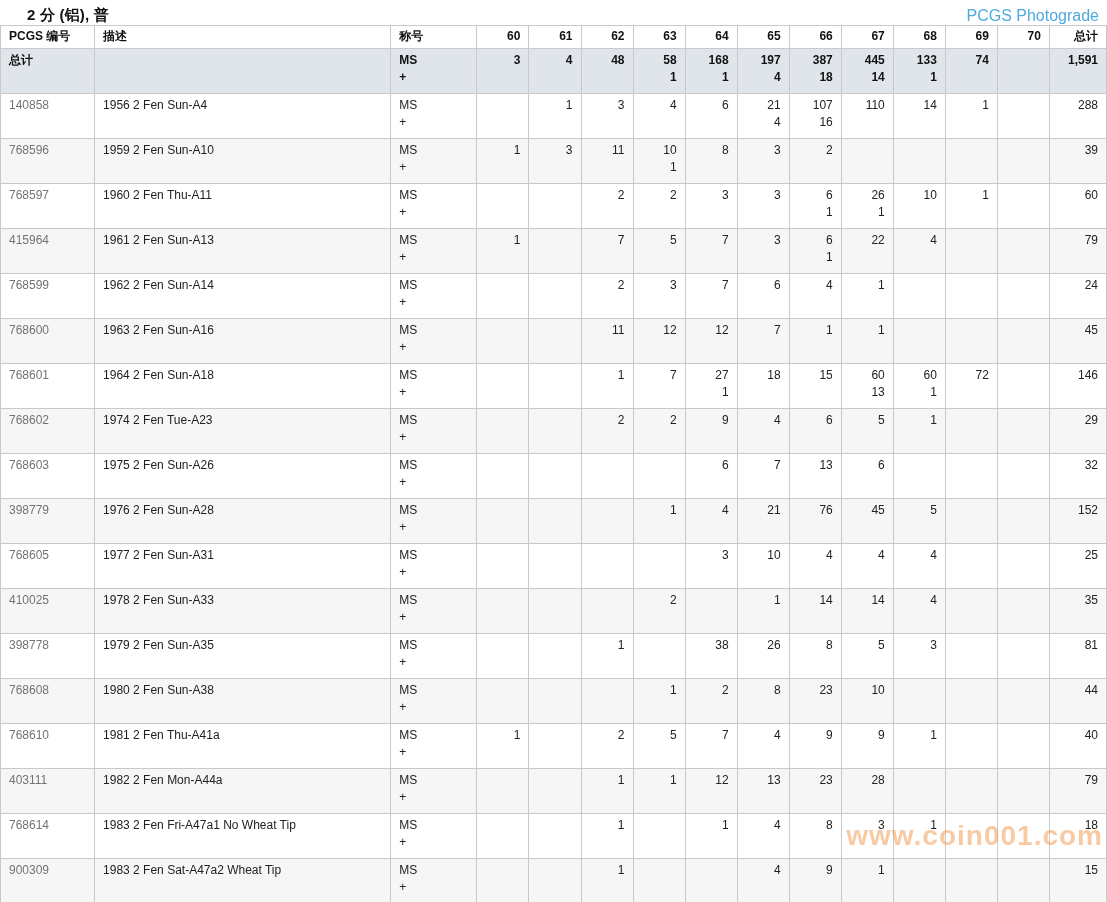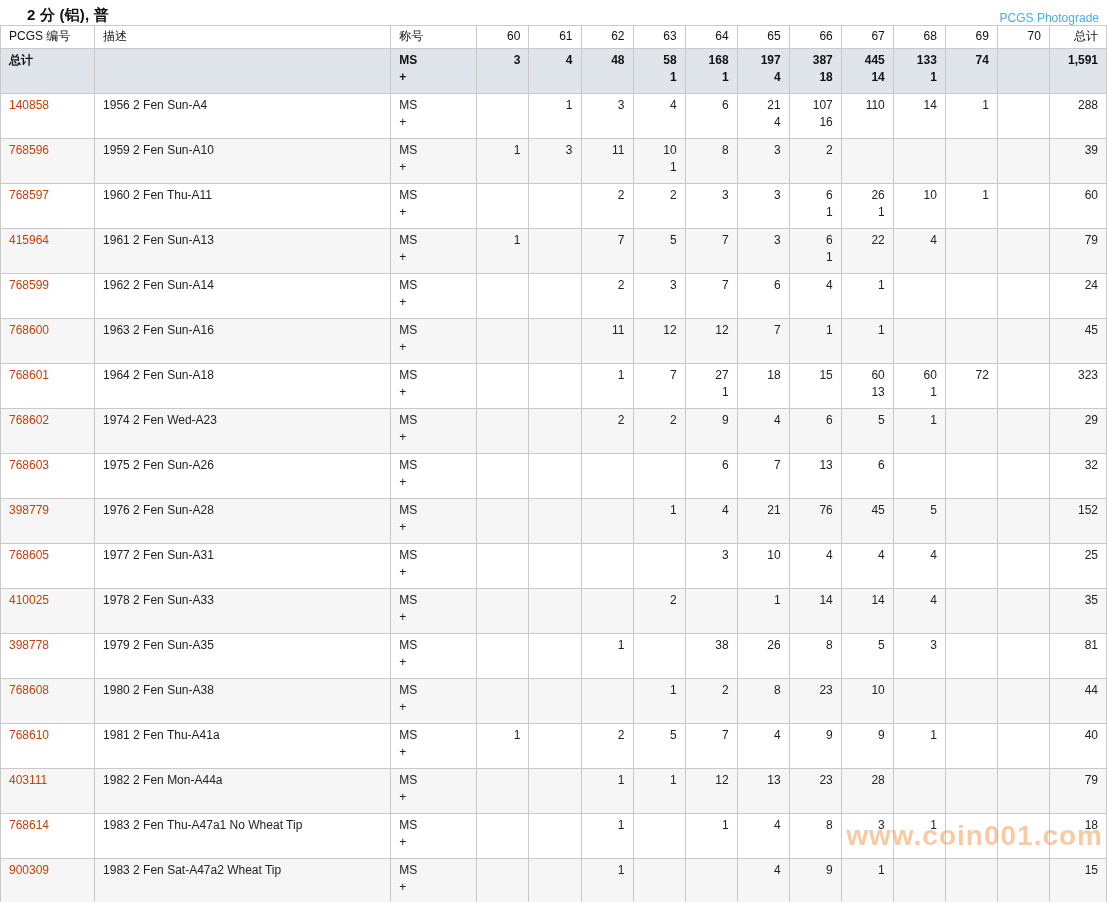--- a/index.html
+++ b/index.html
@@ -6,37 +6,37 @@
   html,body { margin:0; padding:0; }
   body {
     width:1107px; height:902px; overflow:hidden; position:relative;
     background:#ffffff; font-family:"Liberation Sans", sans-serif; color:#1b1b1b;
   }
   .page-header{
     display:flex; justify-content:space-between; align-items:flex-end;
     padding:4px 8px 0 7px; height:25px;margin-left:20px;
   }
   .page-title{ font-size:15px; font-weight:bold; color:#111; letter-spacing:.2px; }
-  .photograde-link{ font-size:12px; color:#4fabdf; text-decoration:none; cursor:pointer; }
+  .photograde-link{ font-size:16px; color:#4fabdf; text-decoration:none; cursor:pointer; }
 
   table{ border-collapse:collapse; table-layout:fixed; width:1107px; }
   th, td{
     border:1px solid #c9c9c9; vertical-align:top;
     font-size:12px; line-height:17px; padding:3px 8px 2px 8px;
     overflow:hidden; white-space:nowrap;
   }
   thead tr{ height:23px; }
-  thead th{ font-weight:normal; text-align:right; padding-top:2px; padding-bottom:2px; color:#111; background:#fff; }
+  thead th{ font-weight:bold; text-align:right; padding-top:2px; padding-bottom:2px; color:#111; background:#fff; }
   thead th.left{ text-align:left; }
   tbody tr{ height:45px; }
   tbody td{ background:#ffffff; color:#222; }
   tbody tr.alt td{ background:#f6f6f6; }
   tbody tr.total-row td{ background:#dfe5eb; font-weight:bold; color:#111; }
   td.num{ text-align:right; }
-  a.pcgs-link{ color:#c2410c; text-decoration:none; cursor:pointer; }
+  a.pcgs-link{ color:#737373; text-decoration:none; cursor:pointer; }
   td .v{ display:block; }
   .watermark{
     position:absolute; right:4px; top:820px;
     font-size:28px; font-weight:bold; letter-spacing:1px;
     color:#f3a05a; opacity:.55; pointer-events:none;
   }
 </style>
 </head>
 <body>
 
@@ -373,25 +373,25 @@
           <span class="v">13</span>
         </td>
         <td class="num">
           <span class="v">60</span>
           <span class="v">1</span>
         </td>
         <td class="num">
           <span class="v">72</span>
         </td>
         <td class="num"></td>
-        <td class="num">323</td>
+        <td class="num">146</td>
       </tr>
       <tr class="alt">
         <td><a class="pcgs-link">768602</a></td>
-        <td>1974 2 Fen Wed-A23</td>
+        <td>1974 2 Fen Tue-A23</td>
         <td>
           <span class="v">MS</span>
           <span class="v">+</span>
         </td>
         <td class="num"></td>
         <td class="num"></td>
         <td class="num">
           <span class="v">2</span>
         </td>
         <td class="num">
@@ -661,21 +661,21 @@
         <td class="num">
           <span class="v">28</span>
         </td>
         <td class="num"></td>
         <td class="num"></td>
         <td class="num"></td>
         <td class="num">79</td>
       </tr>
       <tr>
         <td><a class="pcgs-link">768614</a></td>
-        <td>1983 2 Fen Thu-A47a1 No Wheat Tip</td>
+        <td>1983 2 Fen Fri-A47a1 No Wheat Tip</td>
         <td>
           <span class="v">MS</span>
           <span class="v">+</span>
         </td>
         <td class="num"></td>
         <td class="num"></td>
         <td class="num">
           <span class="v">1</span>
         </td>
         <td class="num"></td>

